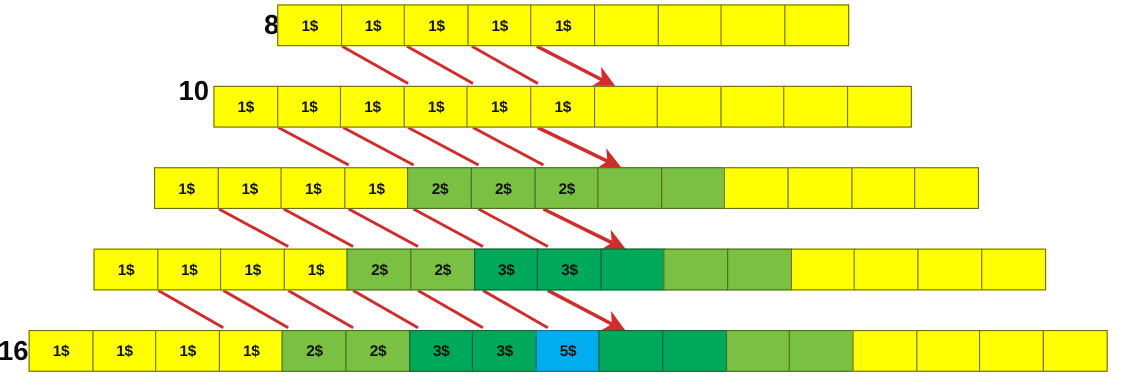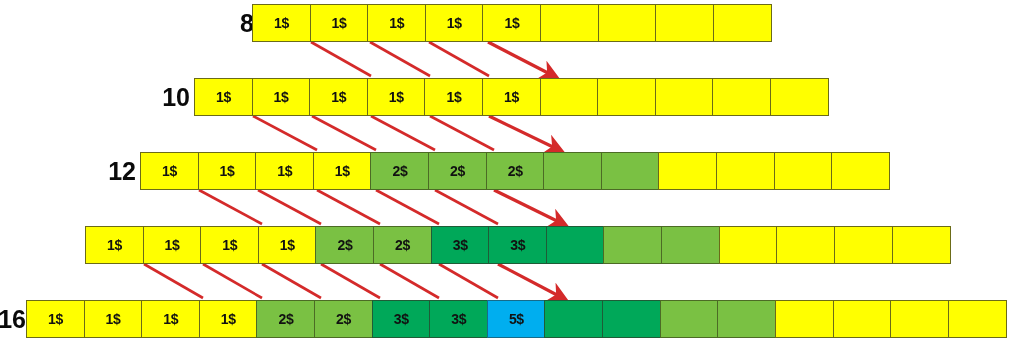--- a/index.html
+++ b/index.html
@@ -103,35 +103,34 @@
       <div class="cell " style="background: rgb(255, 255, 0); width: 59px; height: 38px;">1$</div>
       <div class="cell " style="background: rgb(255, 255, 0); width: 59px; height: 38px;">1$</div>
       <div class="cell " style="background: rgb(255, 255, 0); width: 59px; height: 38px;">1$</div>
       <div class="cell " style="background: rgb(255, 255, 0); width: 59px; height: 38px;">1$</div>
       <div class="cell " style="background: rgb(255, 255, 0); width: 59px; height: 38px;">1$</div>
       <div class="cell " style="background: rgb(255, 255, 0); width: 59px; height: 38px;"></div>
       <div class="cell " style="background: rgb(255, 255, 0); width: 59px; height: 38px;"></div>
       <div class="cell " style="background: rgb(255, 255, 0); width: 59px; height: 38px;"></div>
       <div class="cell " style="background: rgb(255, 255, 0); width: 59px; height: 38px;"></div>
     </div>
-    <div class="row-label" style="left: 132px; top: 78px; width: 58px;">10</div>
+    <div class="row-label" style="left: 132px; top: 64px; width: 58px;">10</div>
     <div class="row" style="left: 194px; top: 78px;">
       <div class="cell " style="background: rgb(255, 255, 0); width: 59px; height: 38px;">1$</div>
       <div class="cell " style="background: rgb(255, 255, 0); width: 59px; height: 38px;">1$</div>
       <div class="cell " style="background: rgb(255, 255, 0); width: 59px; height: 38px;">1$</div>
       <div class="cell " style="background: rgb(255, 255, 0); width: 59px; height: 38px;">1$</div>
       <div class="cell " style="background: rgb(255, 255, 0); width: 59px; height: 38px;">1$</div>
       <div class="cell " style="background: rgb(255, 255, 0); width: 59px; height: 38px;">1$</div>
       <div class="cell " style="background: rgb(255, 255, 0); width: 59px; height: 38px;"></div>
       <div class="cell " style="background: rgb(255, 255, 0); width: 59px; height: 38px;"></div>
       <div class="cell " style="background: rgb(255, 255, 0); width: 59px; height: 38px;"></div>
       <div class="cell " style="background: rgb(255, 255, 0); width: 59px; height: 38px;"></div>
       <div class="cell " style="background: rgb(255, 255, 0); width: 59px; height: 38px;"></div>
     </div>
-    <div class="row-label" style="left: 78px; top: 152px; width: 58px;">12</div>
     <div class="row" style="left: 140px; top: 152px;">
       <div class="cell " style="background: rgb(255, 255, 0); width: 59px; height: 38px;">1$</div>
       <div class="cell " style="background: rgb(255, 255, 0); width: 59px; height: 38px;">1$</div>
       <div class="cell " style="background: rgb(255, 255, 0); width: 59px; height: 38px;">1$</div>
       <div class="cell " style="background: rgb(255, 255, 0); width: 59px; height: 38px;">1$</div>
       <div class="cell green" style="background: rgb(122, 193, 67); width: 59px; height: 38px;">2$</div>
       <div class="cell green" style="background: rgb(122, 193, 67); width: 59px; height: 38px;">2$</div>
       <div class="cell green" style="background: rgb(122, 193, 67); width: 59px; height: 38px;">2$</div>
       <div class="cell green" style="background: rgb(122, 193, 67); width: 59px; height: 38px;"></div>
       <div class="cell green" style="background: rgb(122, 193, 67); width: 59px; height: 38px;"></div>

